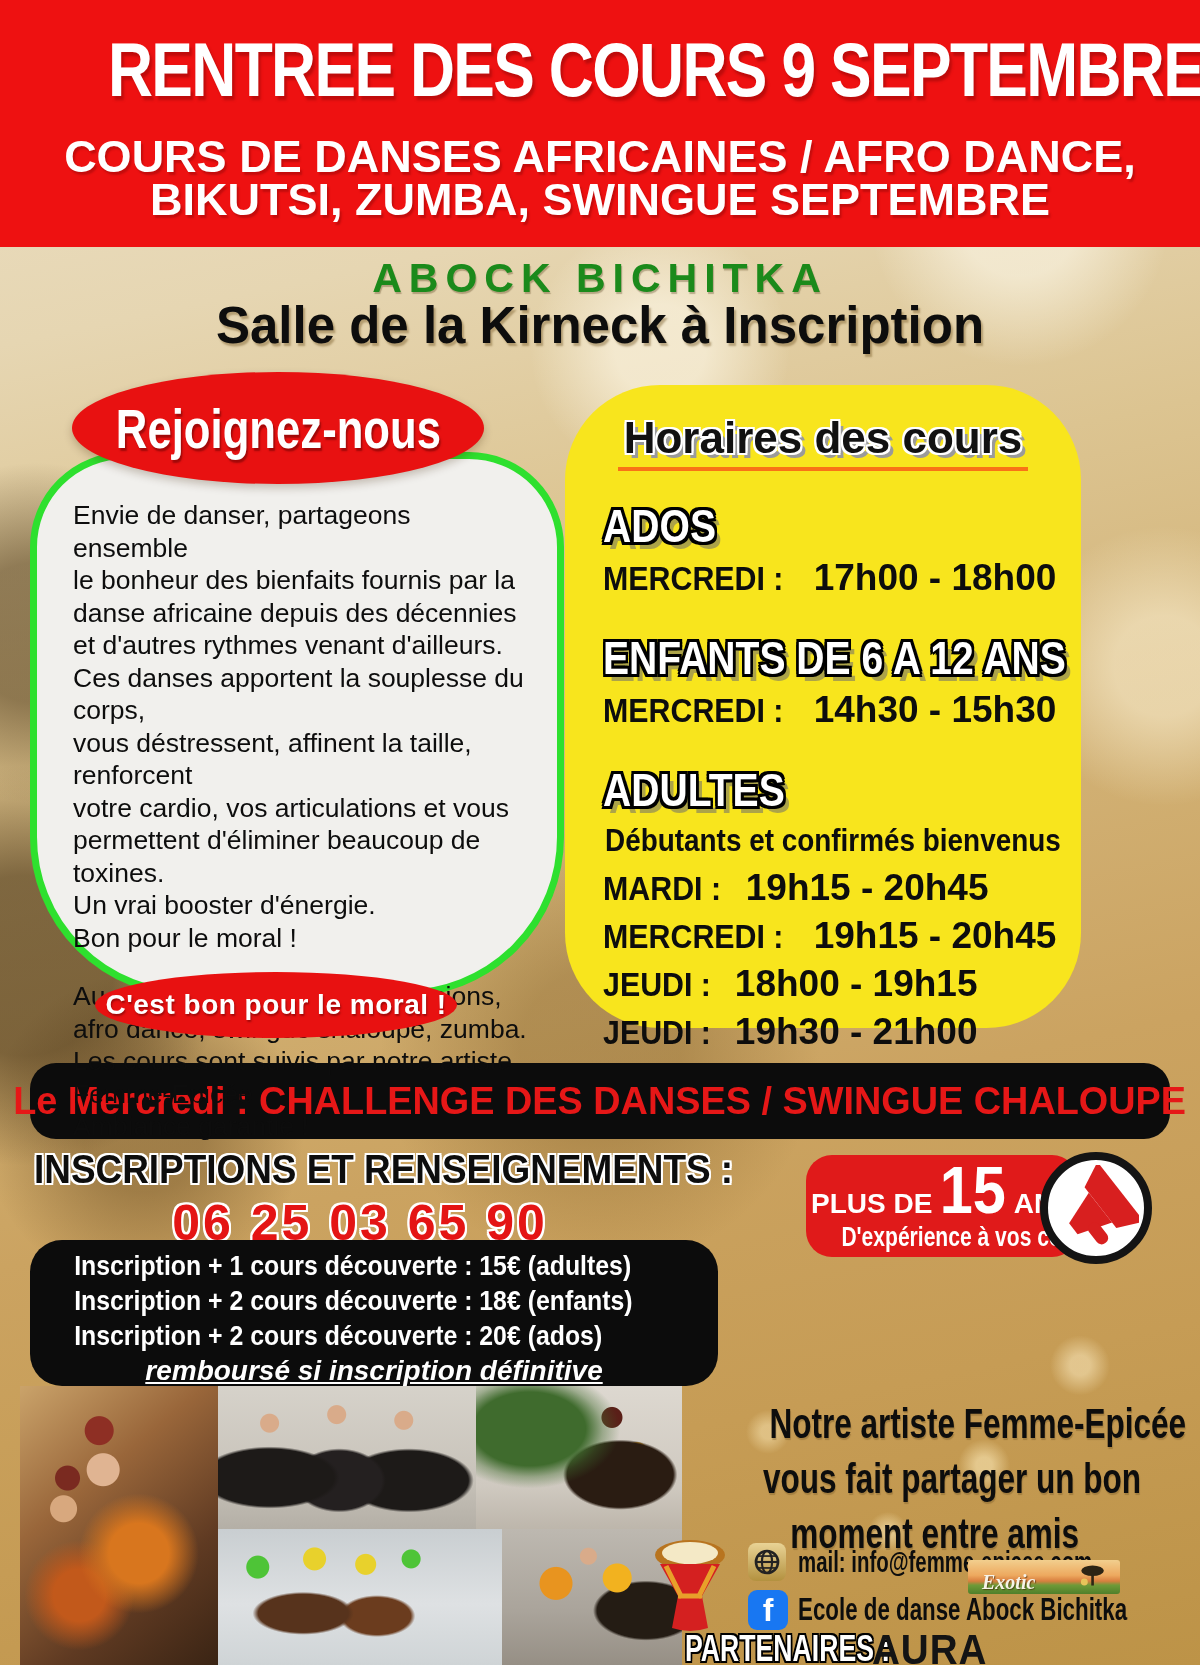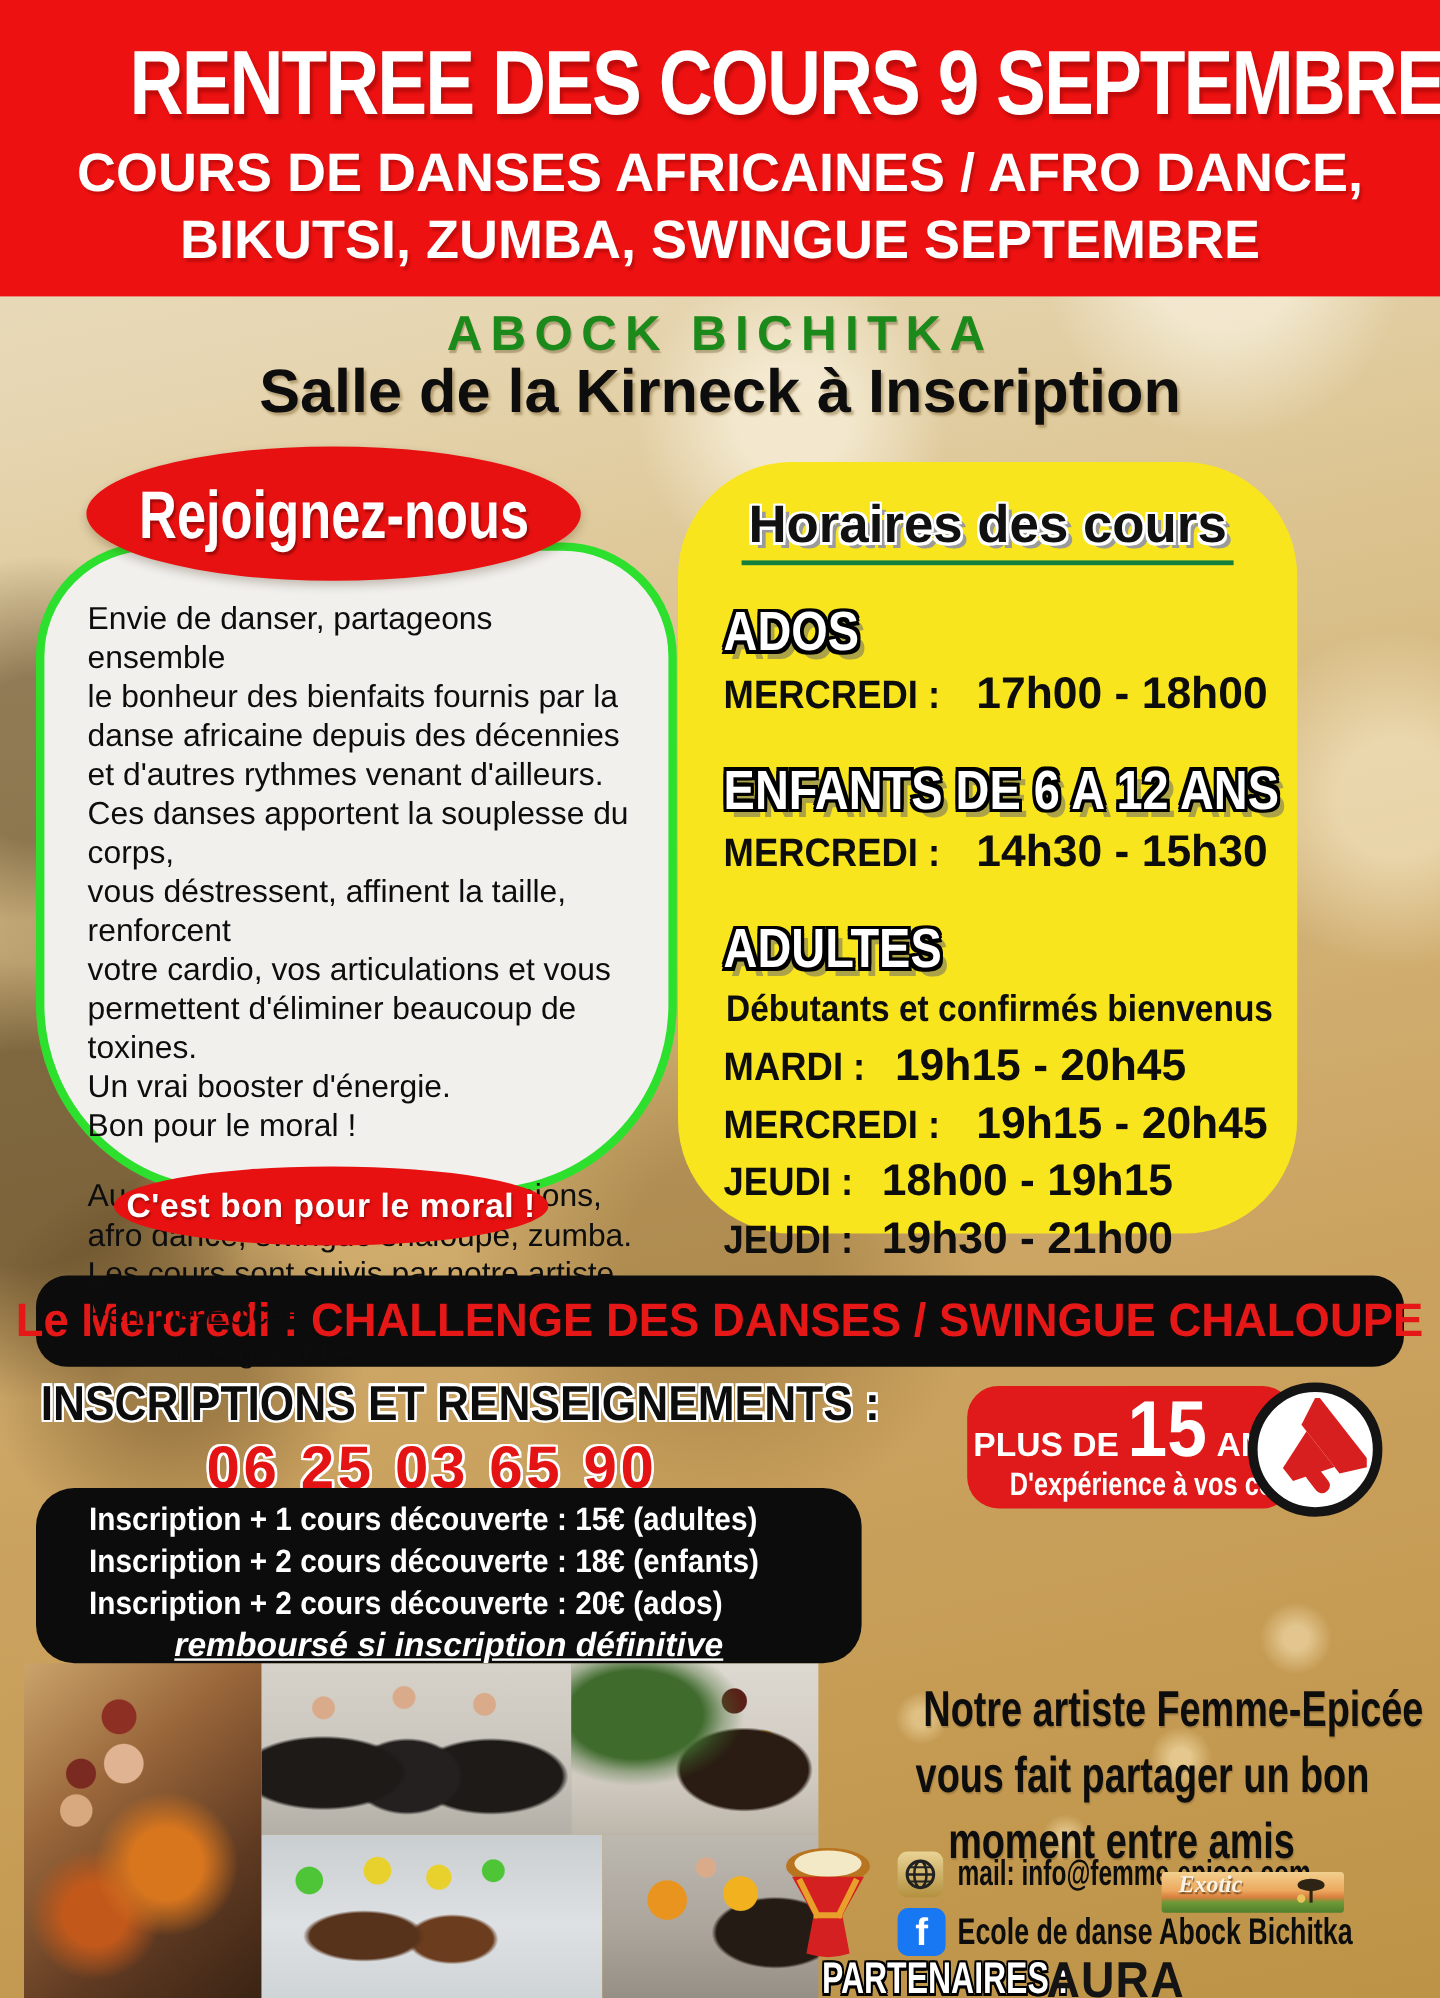--- a/index.html
+++ b/index.html
@@ -43,21 +43,21 @@
   .join-badge span{font-size:56px;font-weight:bold;color:#fff;white-space:nowrap;transform:scaleX(.78);text-shadow:2px 3px 2px rgba(90,0,0,.5);}
   .info-card{left:30px;top:452px;width:534px;height:545px;background:#f1f0ed;border:7px solid #2ee02e;border-radius:95px 95px 160px 160px;z-index:3;box-sizing:border-box;padding:40px 26px 0 36px;}
   .info-par{font-size:26.5px;line-height:32.5px;color:#0d0d0d;white-space:pre-line;}
   .info-par + .info-par{margin-top:26px;}
   .moral-badge{left:95px;top:972px;width:362px;height:66px;background:#e81111;border-radius:50%;display:flex;align-items:center;justify-content:center;z-index:5;}
   .moral-badge span{font-size:28px;font-weight:bold;color:#fff;letter-spacing:.5px;white-space:nowrap;text-shadow:1px 2px 2px rgba(90,0,0,.5);}
 
   
   .schedule-card{left:565px;top:385px;width:516px;height:643px;background:#f8e51d;border-radius:95px;z-index:3;box-sizing:border-box;padding-top:28px;}
   .sch-title-wrap{text-align:center;margin-bottom:28px;}
-  .sch-title{display:inline-block;font-size:44px;font-weight:bold;color:#111;border-bottom:4px solid #15803d;padding:0 6px 4px 6px;white-space:nowrap;}
+  .sch-title{display:inline-block;font-size:44px;font-weight:bold;color:#111;border-bottom:4px solid #f97316;padding:0 6px 4px 6px;white-space:nowrap;}
   .sch-body{padding-left:38px;padding-right:14px;}
   .grp-name{display:inline-block;font-size:46px;font-weight:bold;transform:scaleX(.85);transform-origin:left center;white-space:nowrap;margin-bottom:4px;}
   .grp-note{font-size:31px;font-weight:bold;color:#0d0d0d;margin:2px 0 8px 2px;display:inline-block;transform:scaleX(.9);transform-origin:left center;white-space:nowrap;}
   .slot{margin-bottom:6px;white-space:nowrap;}
   .slot-day{display:inline-block;font-size:33px;font-weight:bold;color:#0d0d0d;transform:scaleX(.92);transform-origin:left center;}
   .slot-time{display:inline-block;font-size:37px;font-weight:bold;color:#0d0d0d;margin-left:10px;}
   .gap-lg{height:26px;}
 
   
   .challenge-banner{left:30px;top:1063px;width:1140px;height:76px;background:#0c0c0c;border-radius:26px;display:flex;align-items:center;justify-content:center;z-index:2;}
@@ -98,21 +98,21 @@
   .fb-icon span{color:#fff;font-size:32px;font-weight:bold;line-height:40px;}
   .fb-line{left:798px;top:1592px;font-size:31px;font-weight:bold;color:#0d0d0d;white-space:nowrap;z-index:2;}
   .fb-line span{display:inline-block;transform:scaleX(.72);transform-origin:left center;}
 
   .partners-label{left:685px;top:1628px;font-size:37px;font-weight:bold;white-space:nowrap;z-index:3;}
   .partners-label span{display:inline-block;transform:scaleX(.72);transform-origin:left center;}
   .aura-logo{left:872px;top:1626px;font-size:42px;font-weight:bold;color:#141414;white-space:nowrap;z-index:3;}
   .aura-logo span{display:inline-block;transform:scaleX(.92);transform-origin:left center;letter-spacing:1px;}
   .exotic-logo{left:968px;top:1560px;width:152px;height:34px;border-radius:3px;z-index:3;overflow:hidden;
     background:linear-gradient(180deg,#f2cf8e 0%,#eda95f 45%,#d97f3f 62%,#6f9a38 74%,#4f7f2a 100%);
-    display:flex;align-items:flex-start;}
+    display:flex;align-items:flex-end;}
   .exotic-logo .txt{font-family:"Liberation Serif",serif;font-style:italic;font-weight:bold;font-size:20px;color:#f7f3e8;margin-left:14px;text-shadow:1px 1px 1px rgba(60,30,0,.6);}
   .exotic-tree{position:absolute;right:14px;top:3px;width:26px;height:26px;}
 
   
   .djembe-icon{left:652px;top:1538px;width:76px;height:96px;z-index:3;}
 
   
   .collage{left:20px;top:1386px;width:662px;height:279px;z-index:1;}
   .cell{position:absolute;overflow:hidden;}
   .cell-a{left:0;top:0;width:198px;height:279px;
@@ -157,21 +157,21 @@
       radial-gradient(ellipse at 80% 60%, #241c14 0 24%, transparent 26%),
       linear-gradient(180deg,#bdb8b0 0%,#aaa49b 60%,#968f85 100%);}
 </style>
 </head>
 <body>
 
 <div id="canvas">
 
   <div class="abs top-banner">
     <div class="abs ctr nw top-title">RENTREE DES COURS 9 SEPTEMBRE 2025</div>
-    <div class="abs ctr nw top-sub" style="top:118px;text-align:center;">COURS DE DANSES AFRICAINES / AFRO DANCE,</div>
+    <div class="abs ctr nw top-sub" style="top:131px;text-align:center;">COURS DE DANSES AFRICAINES / AFRO DANCE,</div>
     <div class="abs ctr nw top-sub" style="top:174px;">BIKUTSI, ZUMBA, SWINGUE SEPTEMBRE</div>
   </div>
 
   <div class="abs ctr nw school-name">ABOCK BICHITKA</div>
   <div class="abs ctr nw hall-name">Salle de la Kirneck à Inscription</div>
 
   <div class="abs join-badge">
     <span>Rejoignez-nous</span>
   </div>
   <div class="abs info-card">

